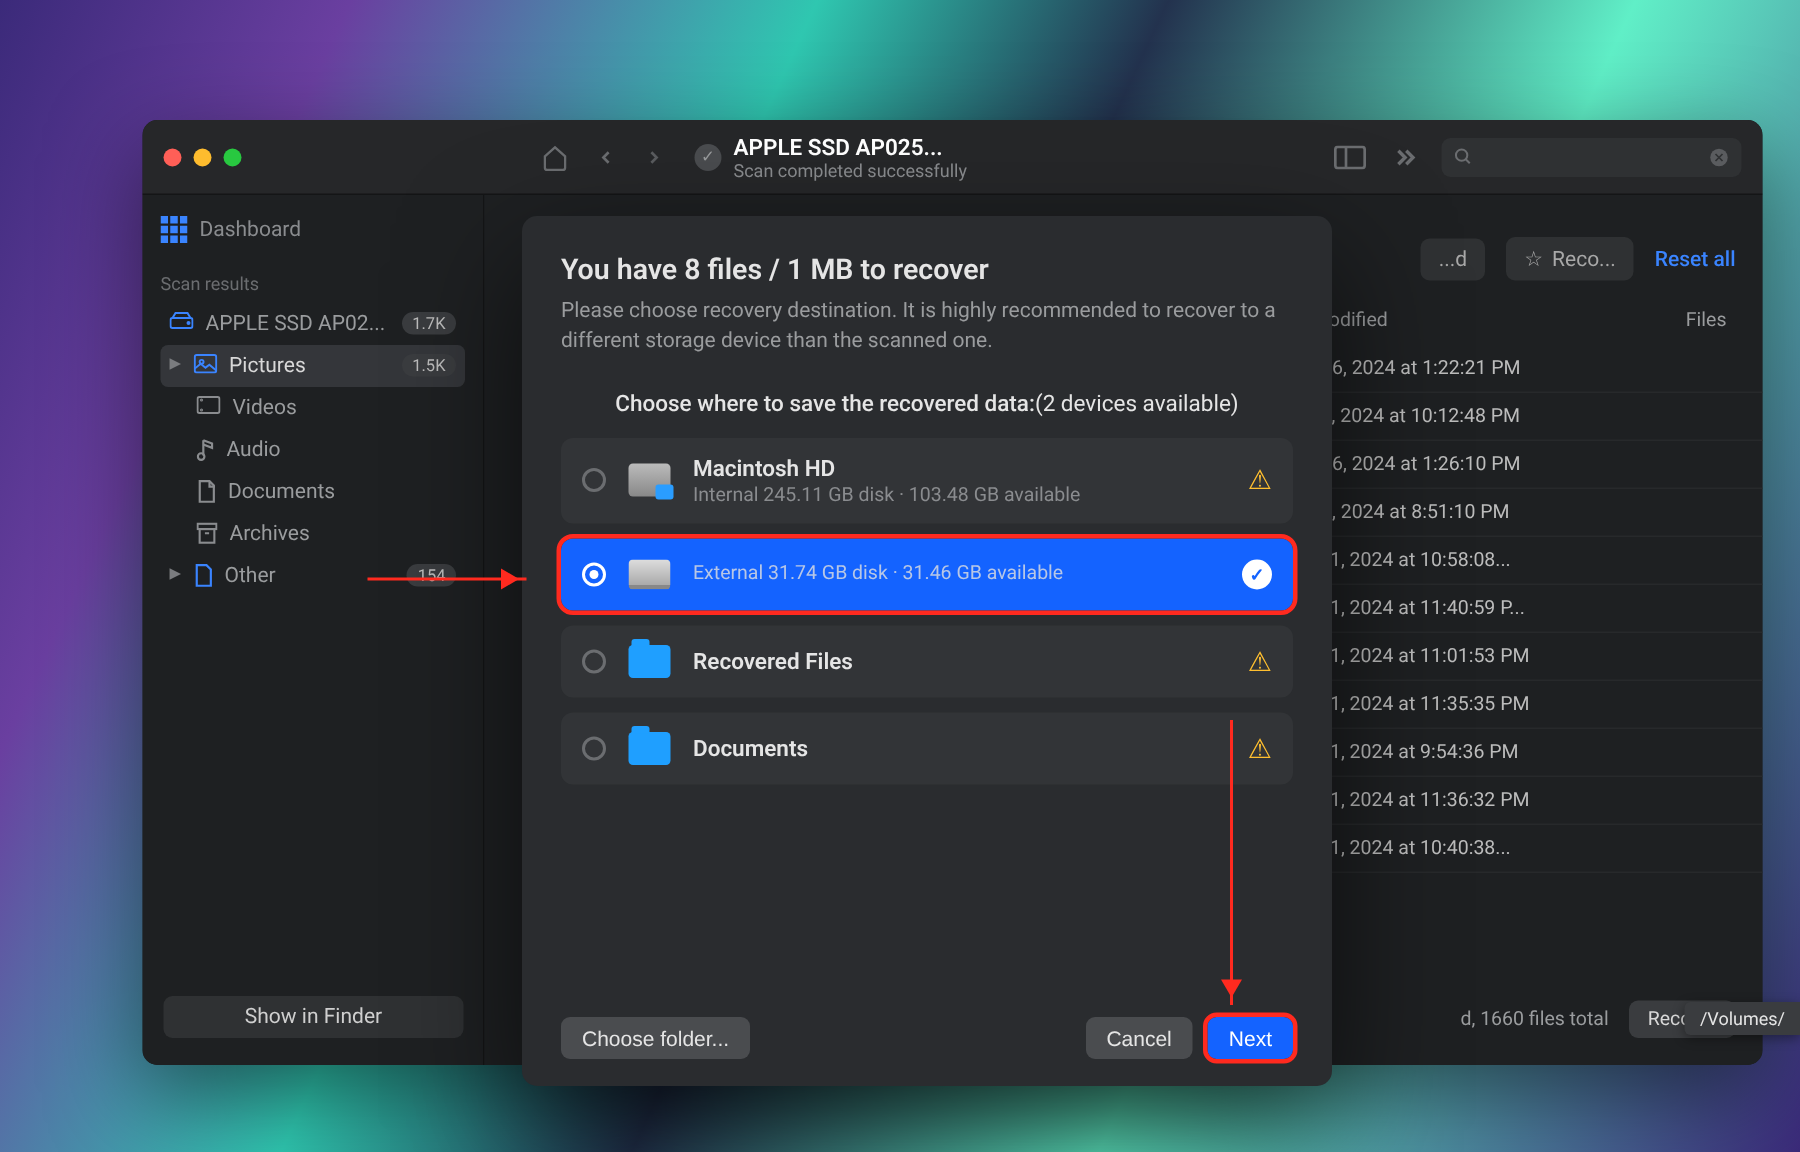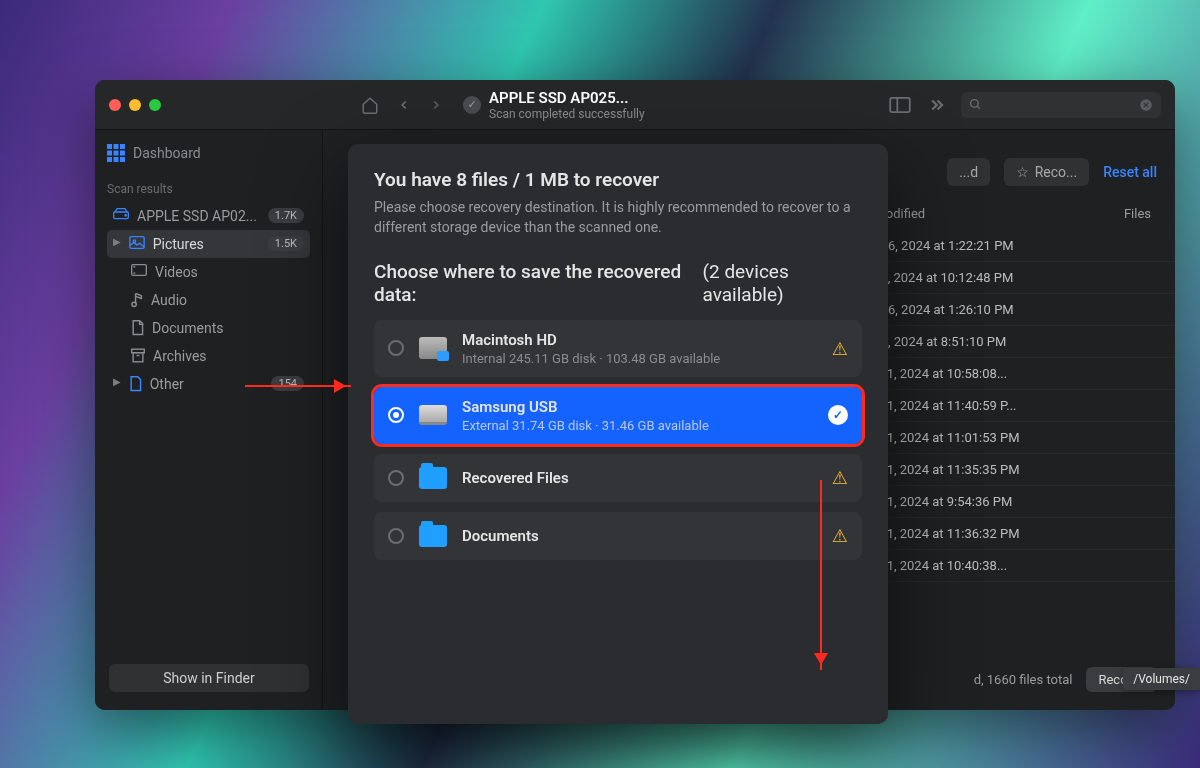--- a/index.html
+++ b/index.html
@@ -48,21 +48,21 @@
   .recover{background:#3a3c3f;padding:5px 12px;border-radius:6px;color:#d8d8d8}
 
   
   .modal{
     position:absolute; left:348px; top:144px; width:540px; height:580px;
     background:#2a2c2f; border-radius:10px; box-shadow:0 30px 80px rgba(0,0,0,.6);
     padding:24px 26px 18px; color:#e5e5e5; display:flex; flex-direction:column;
   }
   .m-title{font-size:19px;font-weight:600;margin-bottom:6px}
   .m-sub{font-size:14px;color:#9a9c9e;line-height:1.45;margin-bottom:22px}
-  .m-row{display:flex;align-items:center;justify-content:space-between;font-size:19px;margin-bottom:14px}
+  .m-row{display:flex;align-items:center;justify-content:center;font-size:15px;margin-bottom:14px}
   .dev-list{display:flex;flex-direction:column;gap:10px;flex:1}
   .dev{display:flex;align-items:center;gap:14px;padding:11px 14px;border-radius:8px;background:#323437;position:relative}
   .dev.sel{background:#1463ff}
   .radio{width:16px;height:16px;border:2px solid #6b6d70;border-radius:50%;flex-shrink:0;position:relative}
   .dev.sel .radio{border-color:#fff}
   .dev.sel .radio::after{content:"";position:absolute;inset:3px;background:#fff;border-radius:50%}
   .dev .ico{width:30px;height:26px;flex-shrink:0;display:flex;align-items:center;justify-content:center}
   .hd{width:28px;height:22px;background:linear-gradient(#bbb,#888);border-radius:3px;position:relative}
   .hd::after{content:"";position:absolute;right:-2px;bottom:-2px;width:12px;height:10px;background:#2a9dff;border-radius:2px}
   .ssd{width:28px;height:20px;background:linear-gradient(#ddd,#aaa);border-radius:3px;border-bottom:3px solid #888}
@@ -314,21 +314,20 @@
       </div>
       <div class="warn">⚠</div>
     </div>
 
     <div class="dev sel red-box">
       <div class="radio"></div>
       <div class="ico">
           <div class="ssd"></div>
         </div>
       <div class="dev-txt">
-        <div class="dev-name">Samsung USB</div>
         <div class="dev-meta">External 31.74 GB disk · 31.46 GB available</div>
       </div>
       <div class="ok">✓</div>
     </div>
 
     <div class="dev">
       <div class="radio"></div>
       <div class="ico">
           <div class="folder"></div>
         </div>
@@ -344,18 +343,24 @@
           <div class="folder"></div>
         </div>
       <div class="dev-txt">
         <div class="dev-name">Documents</div>
       </div>
       <div class="warn">⚠</div>
     </div>
   </div>
 
 
+  <div class="m-btns">
+    <button class="btn">Choose folder...</button>
+    <div class="grow"></div>
+    <button class="btn">Cancel</button>
+    <button class="btn next red-box">Next</button>
+  </div>
 </div>
 
 <div class="arrow1"></div>
 <div class="arrow2"></div>
 
 <div class="tooltip">/Volumes/</div>
 
 </body></html>

